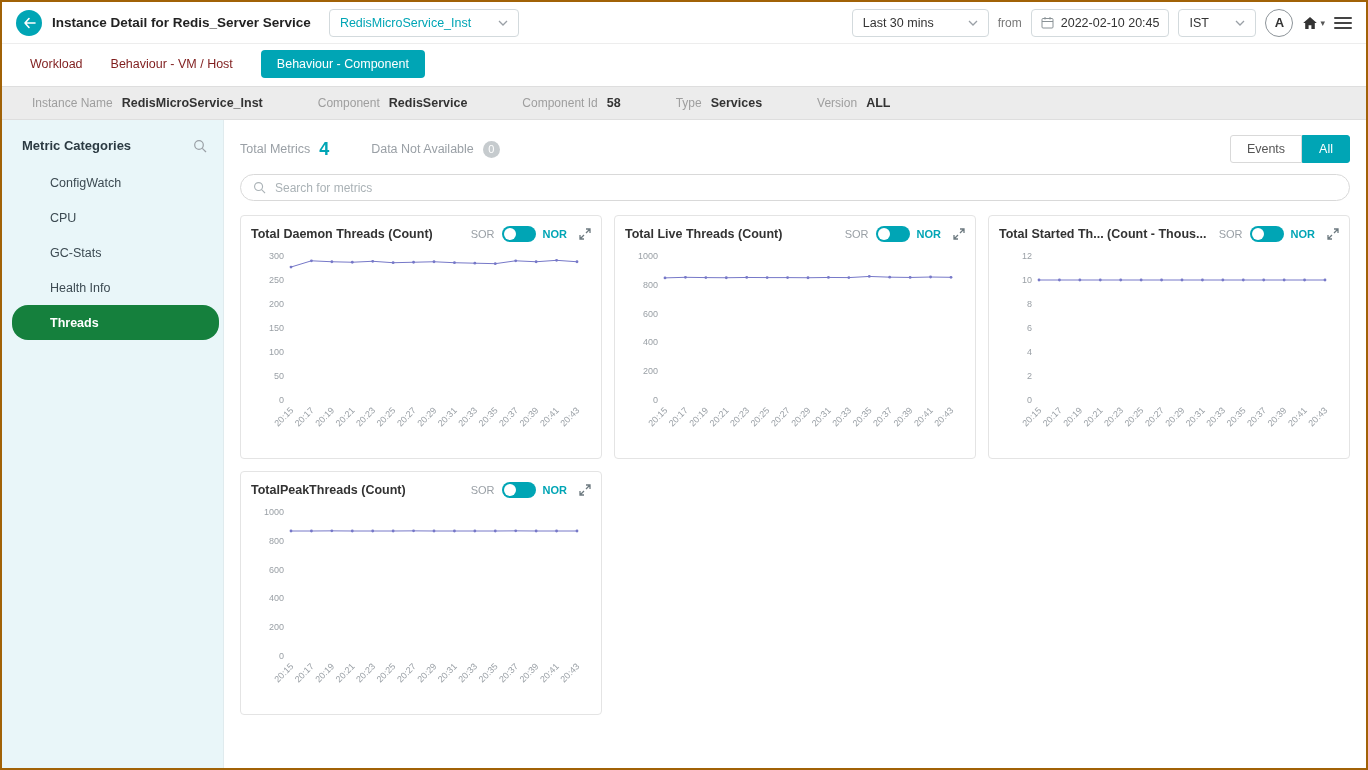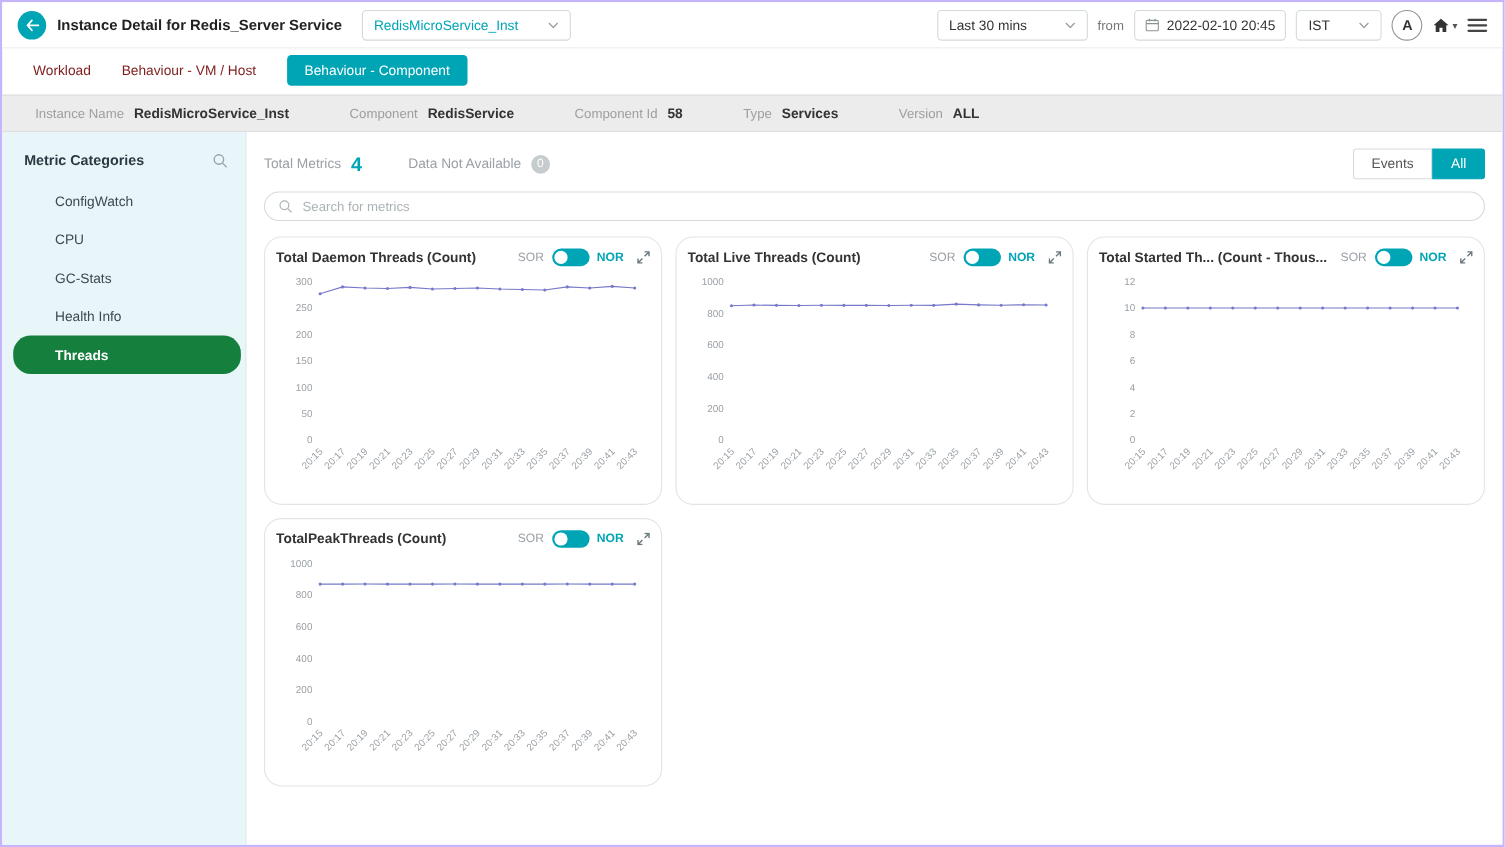--- a/index.html
+++ b/index.html
@@ -1,18 +1,18 @@
 <!DOCTYPE html>
 <html><head>
 <meta charset="utf-8">
 <style>
   * { box-sizing: border-box; }
   body { margin: 0; background: #fff; font-family: "Liberation Sans", sans-serif; }
   .page {
-    width: 1368px; height: 770px; border: 2px solid #c4b5fd;
+    width: 1368px; height: 770px; border: 2px solid #a16207;
     background: #fff; overflow: hidden; display: flex; flex-direction: column;
   }
   
   .topbar { height: 42px; display: flex; align-items: center; padding: 0 14px; gap: 10px;
             border-bottom: 1px solid #ededed; background: #fff; flex: 0 0 auto; }
   .back-btn { width: 26px; height: 26px; border-radius: 50%; background: #00a5b5; border: none;
               display: flex; align-items: center; justify-content: center; cursor: pointer; flex: 0 0 auto; }
   .title { font-size: 13.5px; font-weight: bold; color: #222; white-space: nowrap; }
   .select { height: 28px; border: 1px solid #d3dadd; border-radius: 4px; background: #fff;
             display: flex; align-items: center; justify-content: space-between;
@@ -63,21 +63,21 @@
   .seg .events { background: #fff; border: 1px solid #d9d9d9; color: #555; border-radius: 3px 0 0 3px; }
   .seg .all { background: #00a5b5; border: 1px solid #00a5b5; color: #fff; border-radius: 0 3px 3px 0; }
   
   .searchbar { margin-top: 10px; height: 27px; border: 1px solid #d9d9d9; border-radius: 14px;
                display: flex; align-items: center; padding: 0 12px; gap: 7px; background: #fff; }
   .searchbar input { border: none; outline: none; flex: 1; font-size: 12px; color: #555;
                      font-family: "Liberation Sans", sans-serif; background: transparent; }
   .searchbar input::placeholder { color: #aab2b6; }
   
   .cards { margin-top: 14px; display: flex; flex-wrap: wrap; gap: 12px; }
-  .card { width: 362px; height: 244px; border: 1px solid #e4e4e4; border-radius: 16px;
+  .card { width: 362px; height: 244px; border: 1px solid #e4e4e4; border-radius: 4px;
           background: #fff; padding: 10px 10px 4px; }
   .card-header { display: flex; align-items: center; }
   .card-title { flex: 1; font-size: 12.5px; font-weight: bold; color: #333;
                 white-space: nowrap; overflow: hidden; text-overflow: ellipsis; }
   .sor { font-size: 11px; color: #9aa0a6; margin: 0 7px 0 6px; }
   .nor { font-size: 11px; color: #00a5b5; font-weight: bold; margin: 0 12px 0 7px; }
   .toggle { width: 34px; height: 16px; border-radius: 8px; background: #00a5b5; position: relative;
             display: inline-block; cursor: pointer; flex: 0 0 auto; }
   .toggle::after { content: ""; position: absolute; left: 2px; top: 2px; width: 12px; height: 12px;
                    border-radius: 50%; background: #fff; }

